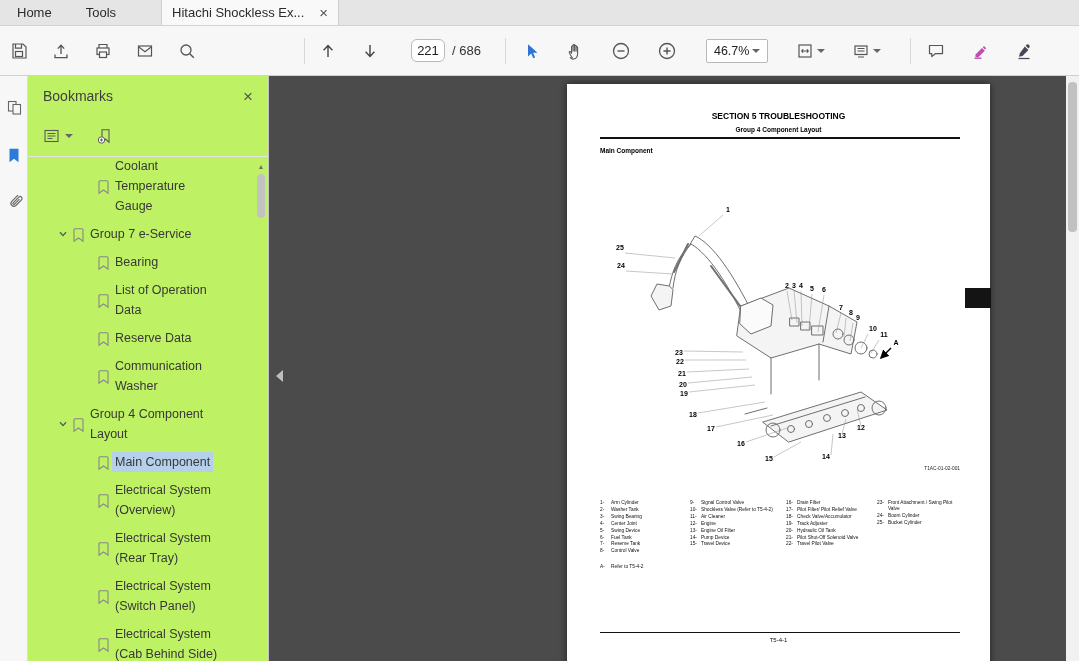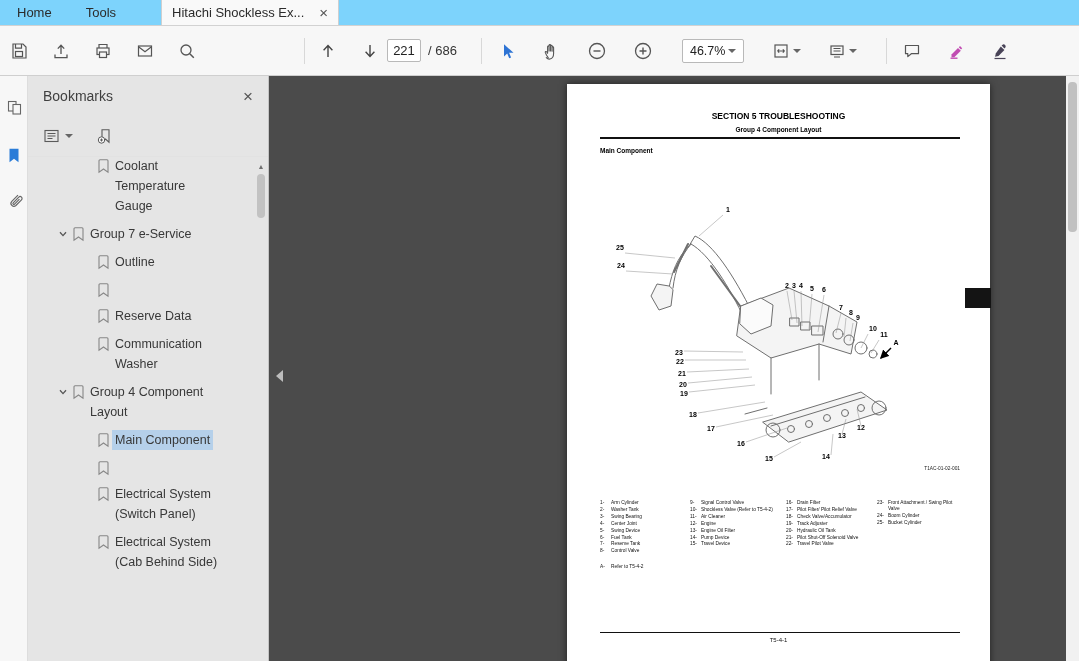--- a/index.html
+++ b/index.html
@@ -1,46 +1,46 @@
 <!DOCTYPE html>
 <html><head>
 <meta charset="utf-8">
 <style>
   *{box-sizing:border-box;margin:0;padding:0}
   html,body{width:1079px;height:661px;overflow:hidden;font-family:"Liberation Sans","DejaVu Sans",sans-serif;background:#fff}
 
   
-  .tabbar{position:absolute;left:0;top:0;width:100%;height:26px;background:#7dd3fc;border-bottom:1px solid #d2d2d2;display:flex;align-items:stretch}
+  .tabbar{position:absolute;left:0;top:0;width:100%;height:26px;background:#e5e5e5;border-bottom:1px solid #d2d2d2;display:flex;align-items:stretch}
   .tab{display:flex;align-items:center;padding:0 17px;font-size:13px;color:#2b2b2b;cursor:pointer}
   .tab-doc{background:#f9f9f9;border-left:1px solid #cfcfcf;border-right:1px solid #cfcfcf;margin-left:28px;width:178px;justify-content:space-between;padding:0 10px}
   .tab-close{font-size:15px;color:#555;line-height:1;cursor:pointer;margin-left:8px}
 
   
   .toolbar{position:absolute;left:0;top:26px;width:100%;height:50px;background:#f7f7f7;border-bottom:1px solid #cfcfcf;display:flex;align-items:center}
   .tbtn{width:34px;height:34px;display:flex;align-items:center;justify-content:center;border-radius:3px;cursor:pointer;flex:none}
   .tbtn.wide{width:46px;gap:3px}
   .tsep{width:1px;height:26px;background:#d8d8d8;flex:none}
   .page-input{width:34px;height:23px;text-align:center;font-size:13px;border:1px solid #b9b9b9;border-radius:2px;background:#fff;color:#222;font-family:inherit}
   .page-total{font-size:13px;color:#333;margin-left:7px;white-space:nowrap}
   .zoom-box{width:62px;height:24px;border:1px solid #b9b9b9;border-radius:2px;background:#fff;display:flex;align-items:center;justify-content:space-between;padding:0 7px;font-size:12.5px;color:#222;cursor:pointer;flex:none}
   .caret{width:0;height:0;border-left:4px solid transparent;border-right:4px solid transparent;border-top:4px solid #666}
 
   
   .rail{position:absolute;left:0;top:76px;width:28px;bottom:0;background:#f7f7f7;border-right:1px solid #ddd}
   .rail-ico{width:28px;height:30px;display:flex;align-items:center;justify-content:center;cursor:pointer}
 
   
-  .panel{position:absolute;left:28px;top:76px;width:241px;bottom:0;background:#e5e5e5;border-right:1px solid #c4c4c4}
+  .panel{position:absolute;left:28px;top:76px;width:241px;bottom:0;background:#bef264;border-right:1px solid #c4c4c4}
   .panel-header{height:40px;display:flex;align-items:center;justify-content:space-between;padding:0 15px}
   .panel-title{font-size:14px;color:#3f3f3f}
   .panel-close{font-size:17px;color:#555;cursor:pointer;line-height:1}
   .panel-opts{height:41px;display:flex;align-items:center;gap:24px;padding:0 15px;border-bottom:1px solid #e2e2e2}
   .opt-btn{display:flex;align-items:center;gap:4px;cursor:pointer}
   .bk-tree{position:absolute;left:0;top:82px;right:0;bottom:0;overflow:hidden;padding-top:8px}
-  .bk-item{display:flex;align-items:flex-start;padding:4px 0;cursor:pointer}
+  .bk-item{display:flex;align-items:center;padding:4px 0;cursor:pointer}
   .bk-chevron{width:14px;height:20px;display:flex;align-items:center;justify-content:center;margin-left:28px;flex:none}
   .lvl2,.lvl3{padding-left:67px}
   .bm-ribbon{margin:2px 5px 0 2px;flex:none}
   .bk-label{font-size:12.5px;line-height:20px;color:#383838}
   .lvl1 .bk-label{max-width:128px}
   .lvl2 .bk-label{max-width:118px}
   .lvl3 .bk-label{max-width:80px}
   .clipped{margin-top:-14px}
   .selected .bk-label{background:#b5d0ea;padding:0 3px;margin-left:-3px}
   .panel-scroll{position:absolute;right:1px;top:86px;bottom:2px;width:12px}
@@ -132,21 +132,21 @@
   <div class="tbtn" style="margin-left:6px">
     <svg width="18" height="18" viewBox="0 0 18 18">
         <path d="M9 15V4M4.6 8.2 9 3.6l4.4 4.6" fill="none" stroke="#444" stroke-width="1.4"></path>
       </svg>
   </div>
   <div class="tbtn" style="margin-left:8px">
     <svg width="18" height="18" viewBox="0 0 18 18">
         <path d="M9 3v11M4.6 9.8 9 14.4l4.4-4.6" fill="none" stroke="#444" stroke-width="1.4"></path>
       </svg>
   </div>
-  <input class="page-input" style="margin-left: 0;" value="221">
+  <input class="page-input" style="margin-left: 24px; border-radius: 6px;" value="221">
   <span class="page-total"><span>/</span> <span>686</span></span>
 
   <div class="tsep" style="margin-left:24px"></div>
 
   <div class="tbtn" style="margin-left:8px">
     <svg width="18" height="18" viewBox="0 0 18 18">
         <path d="M6 2.2v12.4l3.2-3.1 2 4.7 1.9-.8-2-4.6h4.4z" fill="#2e74d4"></path>
       </svg>
   </div>
   <div class="tbtn" style="margin-left:10px">
@@ -263,26 +263,27 @@
         </span>
         <svg class="bm-ribbon" width="13" height="16" viewBox="0 0 13 16">
           <path d="M3 1.8h7a1 1 0 0 1 1 1v11.4l-4.5-3.2L2 14.2V2.8a1 1 0 0 1 1-1z" fill="none" stroke="#878787" stroke-width="1.1"></path>
         </svg>
         <span class="bk-label">Group 7 e-Service</span>
       </div>
       <div class="bk-item lvl2">
         <svg class="bm-ribbon" width="13" height="16" viewBox="0 0 13 16">
           <path d="M3 1.8h7a1 1 0 0 1 1 1v11.4l-4.5-3.2L2 14.2V2.8a1 1 0 0 1 1-1z" fill="none" stroke="#878787" stroke-width="1.1"></path>
         </svg>
-        <span class="bk-label">Outline</span>
-      </div>
-      <div class="bk-item lvl2">
-        <svg class="bm-ribbon" width="13" height="16" viewBox="0 0 13 16">
-          <path d="M3 1.8h7a1 1 0 0 1 1 1v11.4l-4.5-3.2L2 14.2V2.8a1 1 0 0 1 1-1z" fill="none" stroke="#878787" stroke-width="1.1"></path>
-        </svg>
+        <span class="bk-label">Bearing</span>
+      </div>
+      <div class="bk-item lvl2">
+        <svg class="bm-ribbon" width="13" height="16" viewBox="0 0 13 16">
+          <path d="M3 1.8h7a1 1 0 0 1 1 1v11.4l-4.5-3.2L2 14.2V2.8a1 1 0 0 1 1-1z" fill="none" stroke="#878787" stroke-width="1.1"></path>
+        </svg>
+        <span class="bk-label">List of Operation Data</span>
       </div>
       <div class="bk-item lvl2">
         <svg class="bm-ribbon" width="13" height="16" viewBox="0 0 13 16">
           <path d="M3 1.8h7a1 1 0 0 1 1 1v11.4l-4.5-3.2L2 14.2V2.8a1 1 0 0 1 1-1z" fill="none" stroke="#878787" stroke-width="1.1"></path>
         </svg>
         <span class="bk-label">Reserve Data</span>
       </div>
       <div class="bk-item lvl2">
         <svg class="bm-ribbon" width="13" height="16" viewBox="0 0 13 16">
           <path d="M3 1.8h7a1 1 0 0 1 1 1v11.4l-4.5-3.2L2 14.2V2.8a1 1 0 0 1 1-1z" fill="none" stroke="#878787" stroke-width="1.1"></path>
@@ -303,20 +304,27 @@
       <div class="bk-item lvl2 selected">
         <svg class="bm-ribbon" width="13" height="16" viewBox="0 0 13 16">
           <path d="M3 1.8h7a1 1 0 0 1 1 1v11.4l-4.5-3.2L2 14.2V2.8a1 1 0 0 1 1-1z" fill="none" stroke="#878787" stroke-width="1.1"></path>
         </svg>
         <span class="bk-label">Main Component</span>
       </div>
       <div class="bk-item lvl2">
         <svg class="bm-ribbon" width="13" height="16" viewBox="0 0 13 16">
           <path d="M3 1.8h7a1 1 0 0 1 1 1v11.4l-4.5-3.2L2 14.2V2.8a1 1 0 0 1 1-1z" fill="none" stroke="#878787" stroke-width="1.1"></path>
         </svg>
+        <span class="bk-label">Electrical System (Overview)</span>
+      </div>
+      <div class="bk-item lvl2">
+        <svg class="bm-ribbon" width="13" height="16" viewBox="0 0 13 16">
+          <path d="M3 1.8h7a1 1 0 0 1 1 1v11.4l-4.5-3.2L2 14.2V2.8a1 1 0 0 1 1-1z" fill="none" stroke="#878787" stroke-width="1.1"></path>
+        </svg>
+        <span class="bk-label">Electrical System (Rear Tray)</span>
       </div>
       <div class="bk-item lvl2">
         <svg class="bm-ribbon" width="13" height="16" viewBox="0 0 13 16">
           <path d="M3 1.8h7a1 1 0 0 1 1 1v11.4l-4.5-3.2L2 14.2V2.8a1 1 0 0 1 1-1z" fill="none" stroke="#878787" stroke-width="1.1"></path>
         </svg>
         <span class="bk-label">Electrical System (Switch Panel)</span>
       </div>
       <div class="bk-item lvl2">
         <svg class="bm-ribbon" width="13" height="16" viewBox="0 0 13 16">
           <path d="M3 1.8h7a1 1 0 0 1 1 1v11.4l-4.5-3.2L2 14.2V2.8a1 1 0 0 1 1-1z" fill="none" stroke="#878787" stroke-width="1.1"></path>

